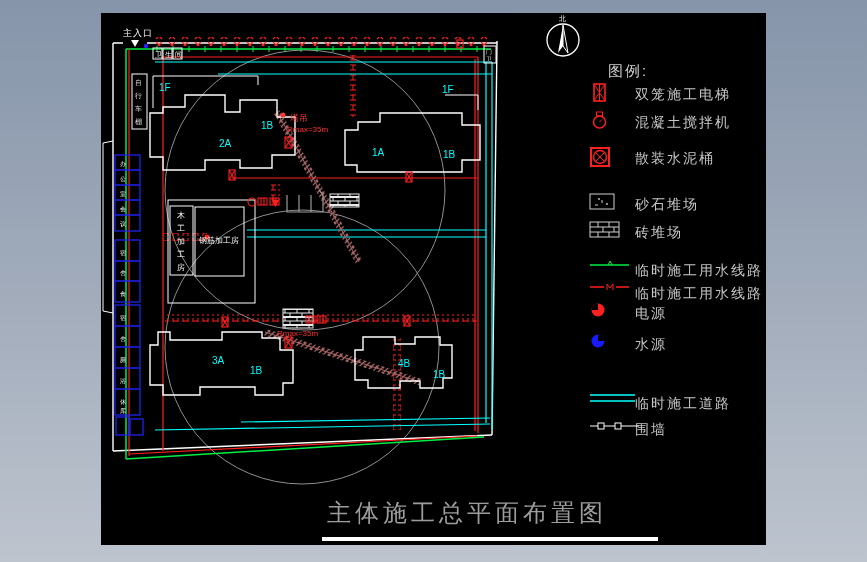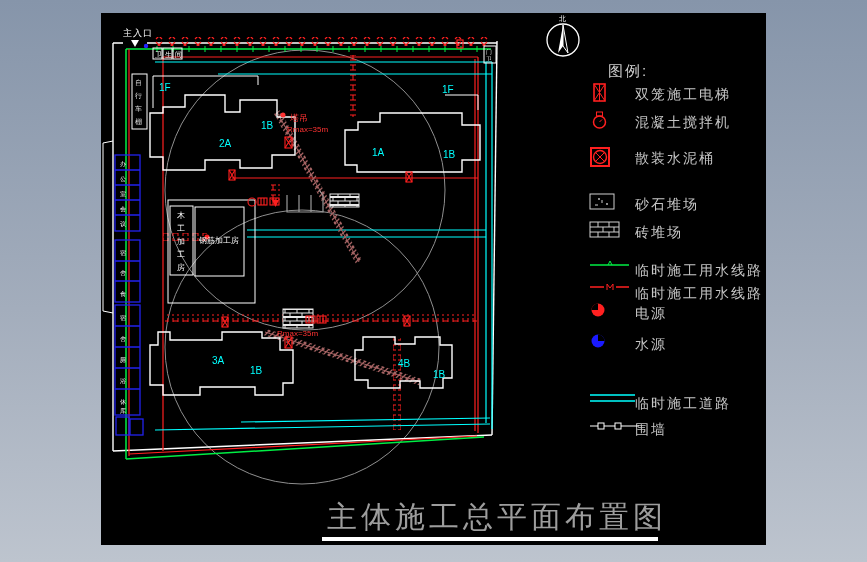--- a/index.html
+++ b/index.html
@@ -6,21 +6,21 @@
   .screen{position:relative;width:867px;height:562px;overflow:hidden;
           background:linear-gradient(180deg,#8695aa 0%,#a3adbc 55%,#bdc4ce 100%);
           font-family:"Liberation Sans",sans-serif;}
   .canvas{position:absolute;left:101px;top:13px;width:665px;height:532px;background:#000;}
   .canvas svg{position:absolute;left:0;top:0;}
   .legend{position:absolute;left:0;top:0;width:796px;height:532px;pointer-events:none;}
   .lg-title{position:absolute;left:507px;top:49px;color:#cfcfcf;font-size:15px;letter-spacing:2px;}
   .lg-row{position:absolute;display:flex;align-items:flex-end;height:22px;left:488px;}
   .lg-icon{width:46px;display:flex;align-items:center;}
   .lg-label{color:#c6c6c6;font-size:14px;white-space:nowrap;letter-spacing:2px;}
-  .title{position:absolute;left:226px;top:484px;color:#9d9d9d;font-size:30px;letter-spacing:4px;
+  .title{position:absolute;left:226px;top:484px;color:#9d9d9d;font-size:24px;letter-spacing:4px;
          font-family:"Liberation Serif",serif;white-space:nowrap;}
   .underline{position:absolute;left:221px;top:524px;width:336px;height:4px;background:#ffffff;}
   text{font-family:"Liberation Sans",sans-serif;}
 </style>
 </head>
 <body>
 
 <div class="screen">
   <div class="canvas">
 

